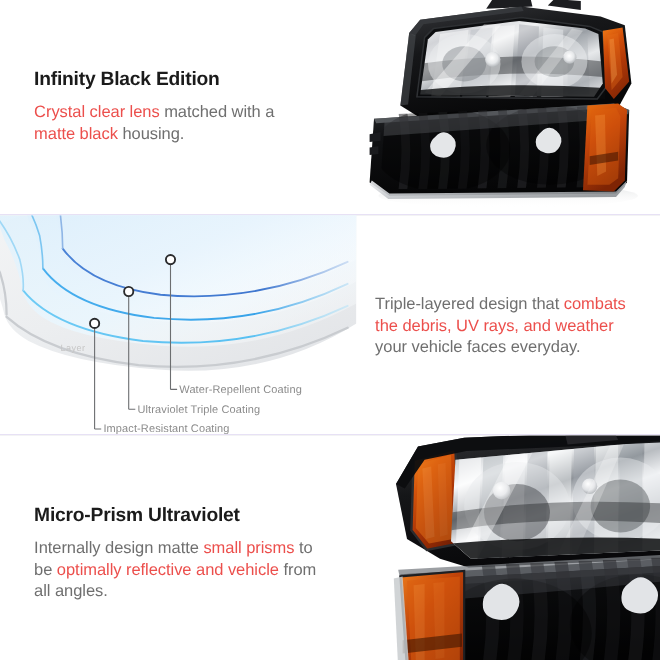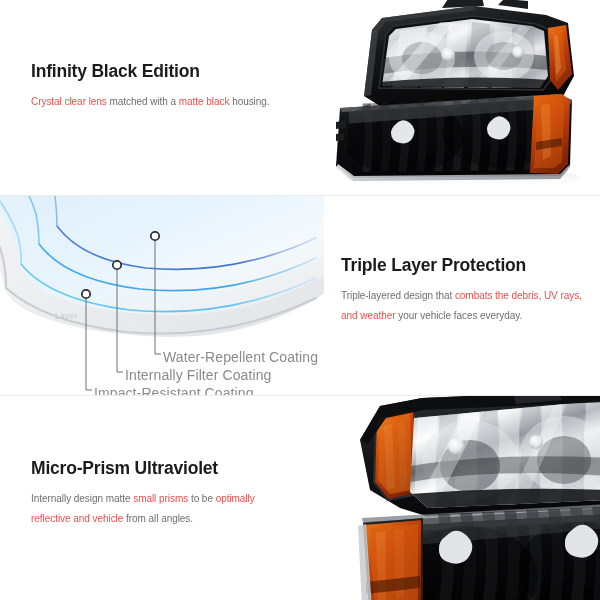--- a/index.html
+++ b/index.html
@@ -22,38 +22,38 @@
   #panel-2 { top:195px; height:200px; border-top:1px solid #ececed; }
   #panel-3 { top:395px; height:205px; border-top:1px solid #ececed; }
 
   .copy { position:absolute; }
   .copy h2 {
     font-size:17.5px; font-weight:bold; color:#1b1b1b;
     letter-spacing:-0.2px; line-height:1.1; white-space:nowrap;
   }
   .copy p {
     margin-top:11px;
-    font-size:10px; line-height:19.5px; color:#6f6f6f;
+    font-size:15px; line-height:19.5px; color:#6f6f6f;
     letter-spacing:-0.05px;
   }
   .hl { color:#ec4f4c; }
 
   #copy-1 { left:31px; top:62px; width:250px; }
 
   
   .photo { position:absolute; }
   #photo-1 { left:322px; top:-4px;  width:282px; height:196px; }
   #photo-3 { left:318px; top:0px;   width:290px; height:212px; }
 
   
   #lens-diagram { position:absolute; left:-6px; top:-2px; width:330px; height:200px; }
 
   .callout-label {
     position:absolute;
-    font-size:14px; color:#8b8b8b; white-space:nowrap;
+    font-size:10px; color:#8b8b8b; white-space:nowrap;
     letter-spacing:0.1px;
   }
 
   .lens-word {
     position:absolute; left:55px; top:310px;
     font-size:8.3px; color:#c6c6c6; letter-spacing:0.4px;
   }
 </style>
 </head>
 <body>
@@ -284,25 +284,24 @@
       <circle cx="117" cy="69" r="4.2" fill="#ffffff" stroke="#2a2b2d" stroke-width="1.7"></circle>
 
       <line x1="86" y1="98" x2="86" y2="194" stroke="#6c6e70" stroke-width="1"></line>
       <path d="M86,194 L92,194" stroke="#6c6e70" stroke-width="1" fill="none"></path>
       <circle cx="86" cy="98" r="4.2" fill="#ffffff" stroke="#2a2b2d" stroke-width="1.7"></circle>
     </svg>
 
     <div class="lens-word" style="top:115px;">Layer</div>
 
     <div class="callout-label" style="left:163px; top:153px;">Water-Repellent Coating</div>
-    <div class="callout-label" style="left:125px; top:171px;">Internally Filter Coating</div>
+    <div class="callout-label" style="left:125px; top:171px;">Ultraviolet Triple Coating</div>
     <div class="callout-label" style="left:94px; top:189px;">Impact-Resistant Coating</div>
 
     <div class="copy" style="left:341px; top:60px; width:248px;">
-      <h2>Triple Layer Protection</h2>
       <p>
         <span>Triple-layered design that </span><span class="hl">combats the debris, UV rays, and weather</span><span> your vehicle faces everyday.</span>
       </p>
     </div>
   </section>
 
   <section class="panel" id="panel-3">
 
     <svg class="photo" id="photo-3" viewBox="0 0 290 212">
       <defs>

